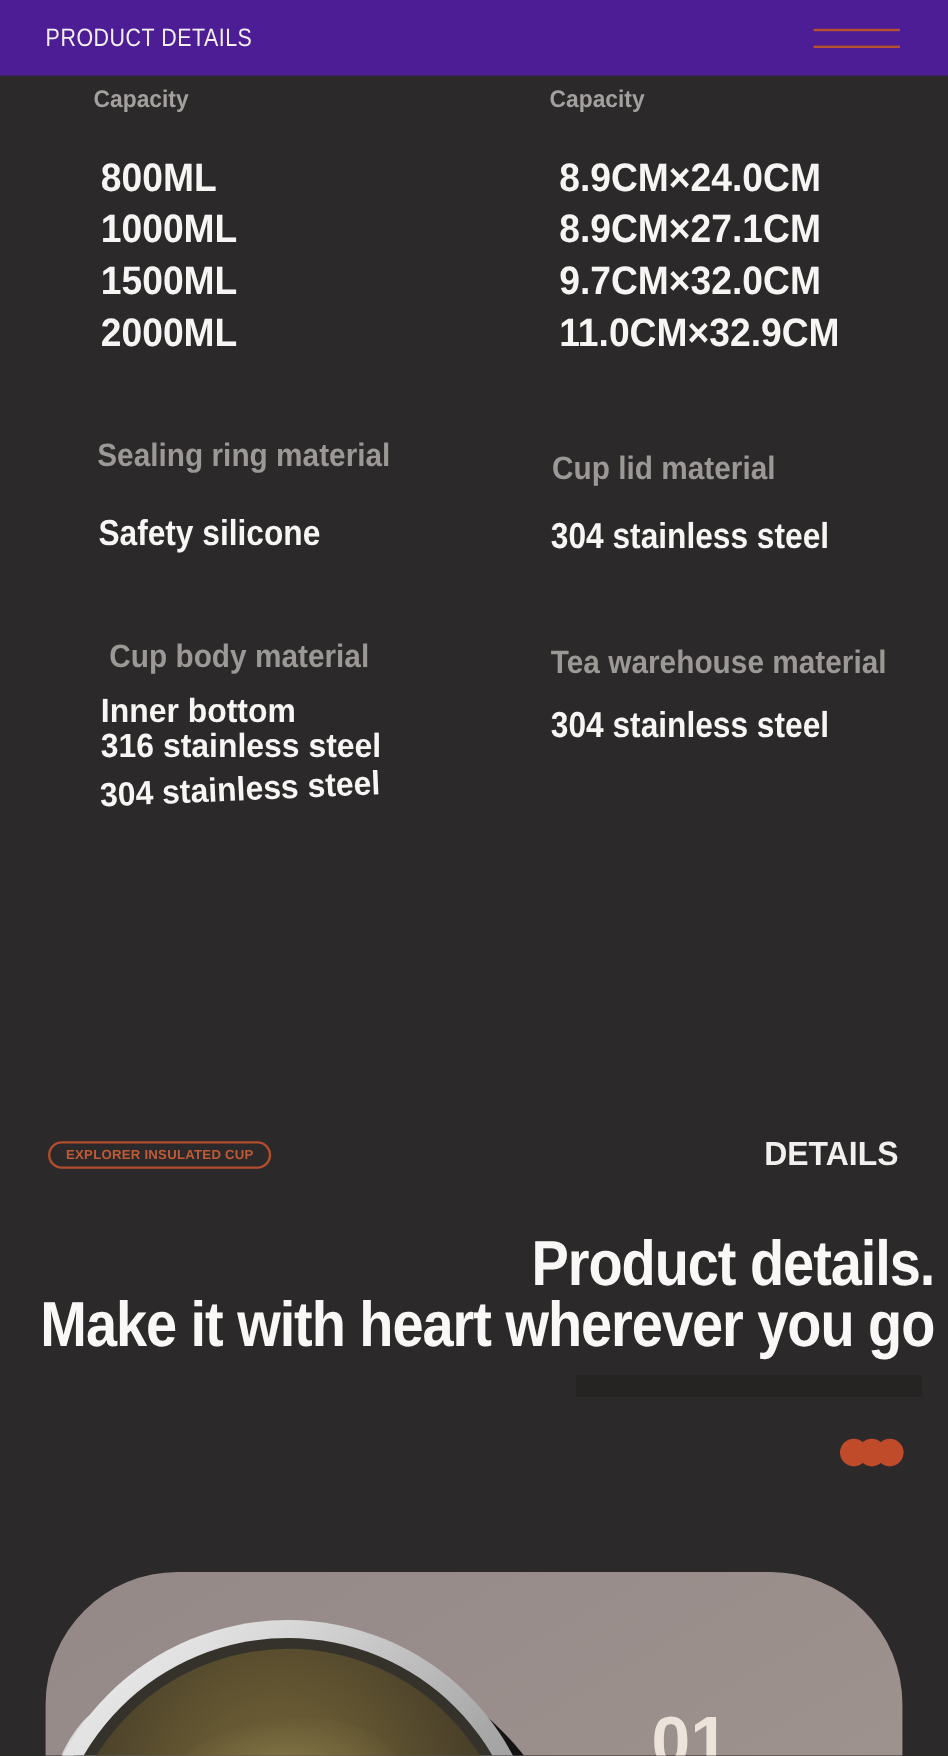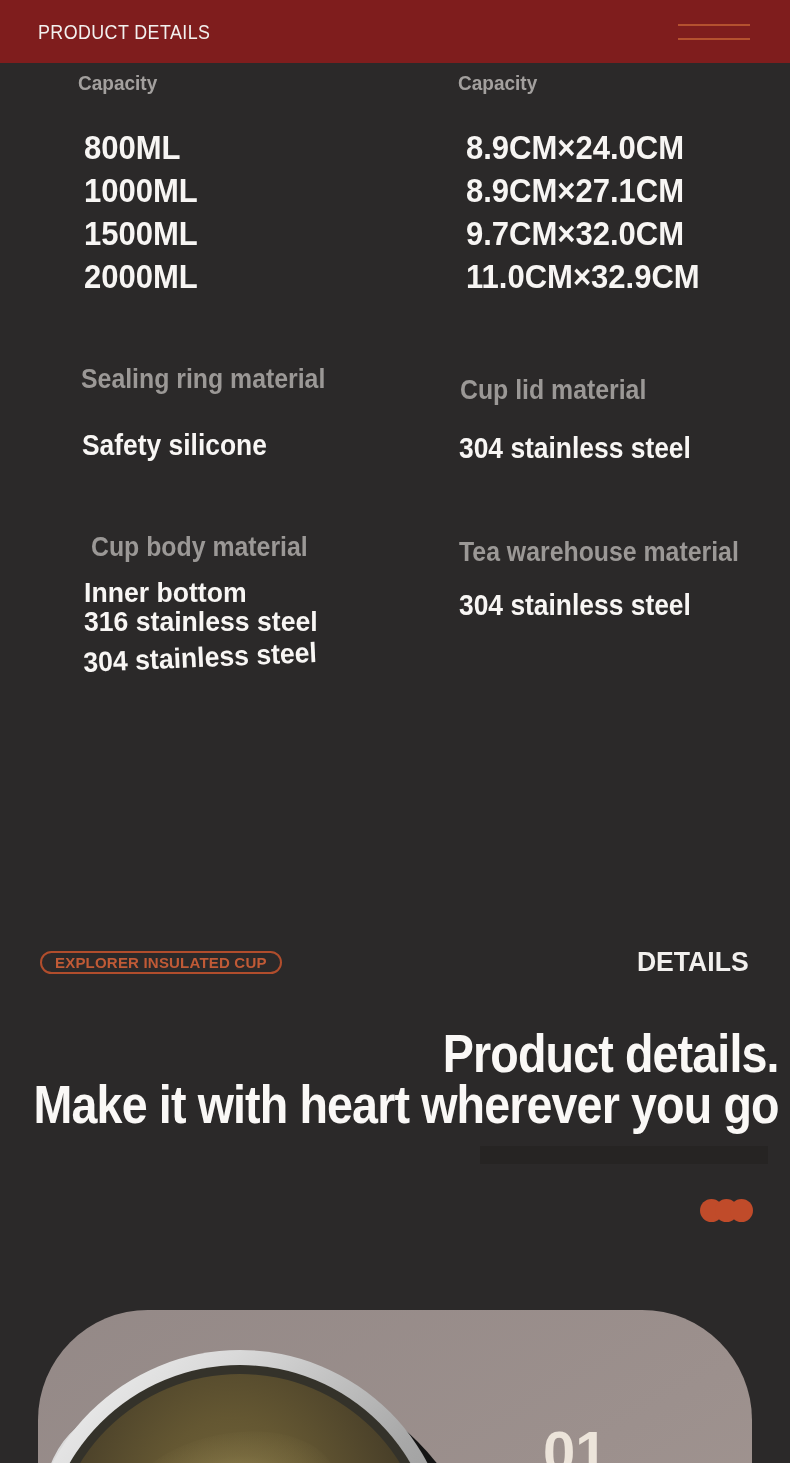--- a/index.html
+++ b/index.html
@@ -40,39 +40,39 @@
     line-height: 29px; white-space: nowrap;
     transform: scaleX(0.95); transform-origin: 0 0;
   }
   .tilted {
     transform: rotate(-2.5deg) scaleX(0.95); transform-origin: 0 100%;
   }
 
   
   .pd-band {
     left: 0; top: 803; width: 790px; height: 63px;
-    background: #7f1d1d;
+    background: #4c1d95;
   }
   .pd-band-title {
     position: absolute; left: 38px; top: 50%; transform: translateY(-50%) scaleX(0.85);
     transform-origin: 0 50%;
     font-size: 21px; font-weight: 500; color: #f2f0ee;
     letter-spacing: 0.5px; white-space: nowrap;
   }
   .pd-lines { position: absolute; right: 40px; top: 24px; width: 72px; }
   .pd-line { width: 72px; height: 2px; background: #b5512f; margin-bottom: 12px; }
 
   
   .badge-pill {
     left: 40px; top: 951px; height: 23px; padding: 0 13px;
     border: 2px solid #b14d2c; border-radius: 12px;
     display: flex; align-items: center; justify-content: center;
   }
   .badge-pill span {
-    font-size: 15px; font-weight: bold; color: #c05a36;
+    font-size: 11px; font-weight: bold; color: #c05a36;
     letter-spacing: 0.2px; white-space: nowrap;
   }
   .details-word {
     right: 41px; top: 946px;
     font-size: 28px; font-weight: 600; color: #f2f0ee;
     transform: scaleX(0.95); transform-origin: 100% 0;
   }
 
   
   .heading {

